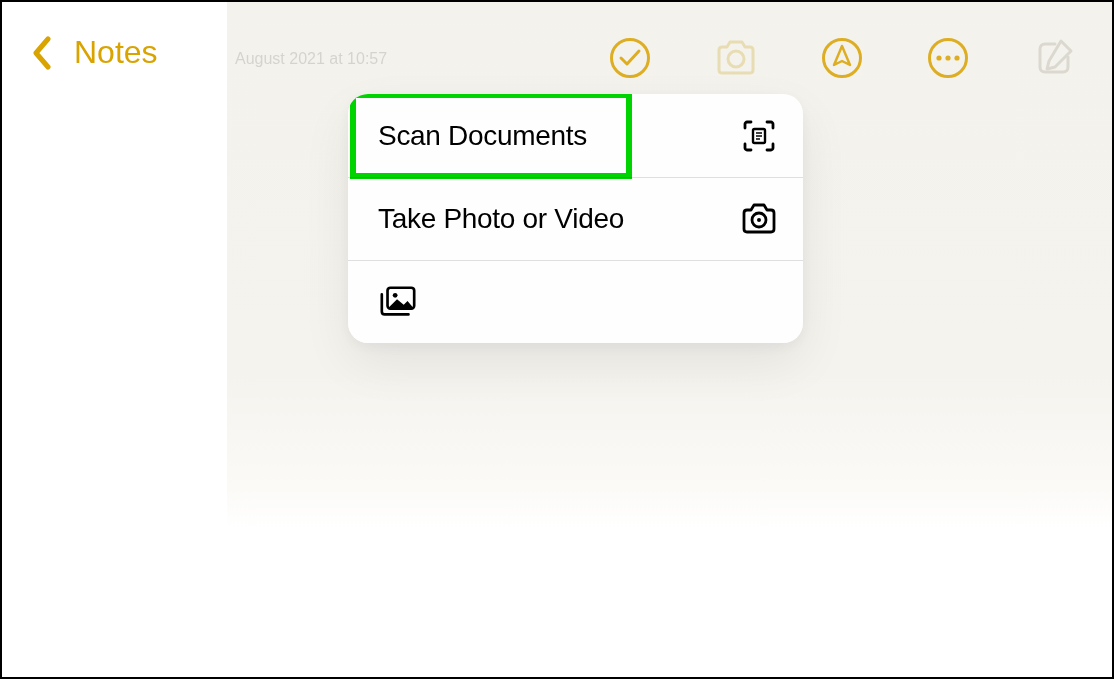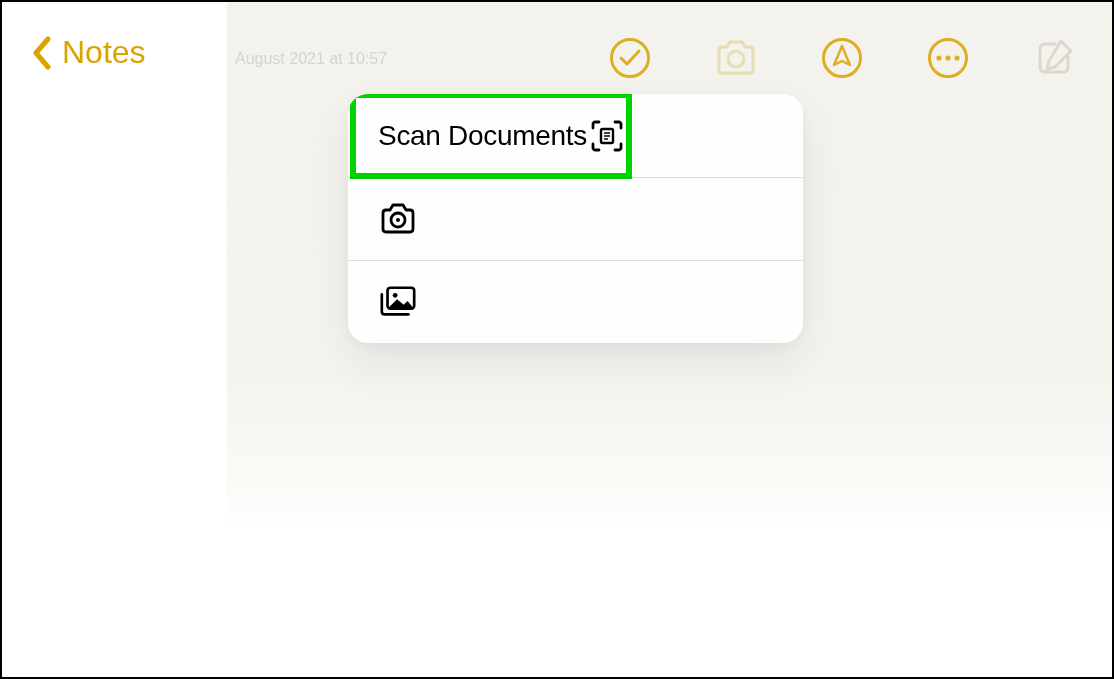--- a/index.html
+++ b/index.html
@@ -30,21 +30,21 @@
       flex: 1;
       position: relative;
       background: linear-gradient(180deg, #f4f2ed 0%, #f5f3ee 55%, #fbfaf7 72%, #ffffff 78%);
     }
     .back-button {
       position: absolute;
       top: 32px;
       left: 28px;
       display: flex;
       align-items: center;
-      gap: 8px;
+      gap: 20px;
       cursor: pointer;
       color: #d9a300;
     }
     .back-chevron {
       width: 24px;
       height: 34px;
       display: flex;
       align-items: center;
       justify-content: center;
     }
@@ -95,20 +95,21 @@
       background: rgba(255,255,255,0.9);
       border-radius: 20px;
       box-shadow: 0 20px 50px rgba(0,0,0,0.07), 0 4px 15px rgba(0,0,0,0.05);
       overflow: hidden;
       backdrop-filter: blur(10px);
     }
     .popup-item {
       height: 83px;
       display: flex;
       align-items: center;
+      justify-content: space-between;
       padding: 0 24px 0 30px;
       cursor: pointer;
       position: relative;
     }
     .popup-item + .popup-item {
       border-top: 1px solid rgba(0,0,0,0.12);
     }
     .popup-label {
       font-size: 28px;
       font-weight: 400;
@@ -195,20 +196,21 @@
           <svg width="36" height="36" viewBox="0 0 36 36" fill="none">
             <path d="M4 10 L4 6 C4 5 5 4 6 4 L10 4 M26 4 L30 4 C31 4 32 5 32 6 L32 10 M32 26 L32 30 C32 31 31 32 30 32 L26 32 M10 32 L6 32 C5 32 4 31 4 30 L4 26" stroke="currentColor" stroke-width="2.8" stroke-linecap="round"></path>
             <rect x="12" y="11" width="12" height="14" rx="1.5" stroke="currentColor" stroke-width="2.4"></rect>
             <line x1="15" y1="15" x2="21" y2="15" stroke="currentColor" stroke-width="1.6"></line>
             <line x1="15" y1="18" x2="21" y2="18" stroke="currentColor" stroke-width="1.6"></line>
             <line x1="15" y1="21" x2="19" y2="21" stroke="currentColor" stroke-width="1.6"></line>
           </svg>
         </span>
       </div>
       <div class="popup-item">
+        <span class="popup-label">Take Photo or Video</span>
         <span class="popup-icon">
           <svg width="40" height="36" viewBox="0 0 40 36" fill="none">
             <path d="M5 12 C5 10 6 9 8 9 L12 9 L15 4 L25 4 L28 9 L32 9 C34 9 35 10 35 12 L35 28 C35 30 34 31 32 31 L8 31 C6 31 5 30 5 28 Z" stroke="currentColor" stroke-width="2.8" stroke-linejoin="round"></path>
             <circle cx="20" cy="19" r="7" stroke="currentColor" stroke-width="2.8"></circle>
             <circle cx="20" cy="19" r="2" fill="currentColor"></circle>
           </svg>
         </span>
       </div>
       <div class="popup-item">
         <span class="popup-icon">

